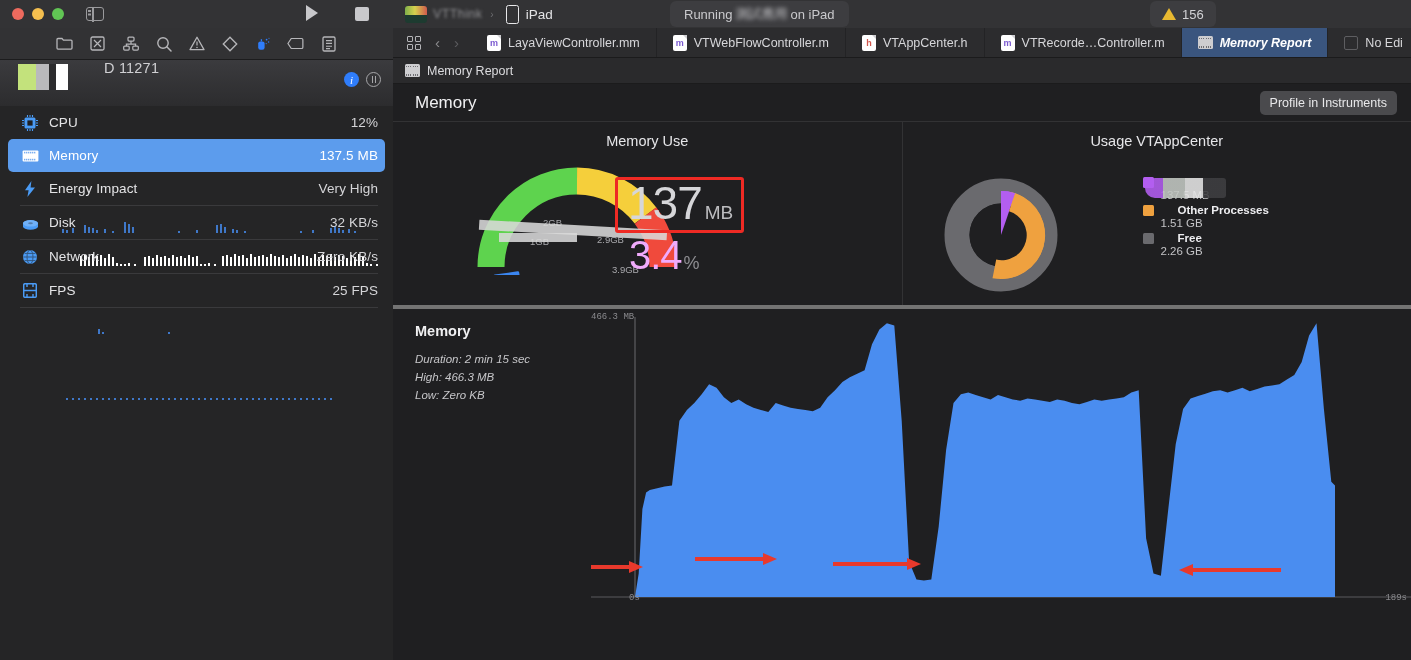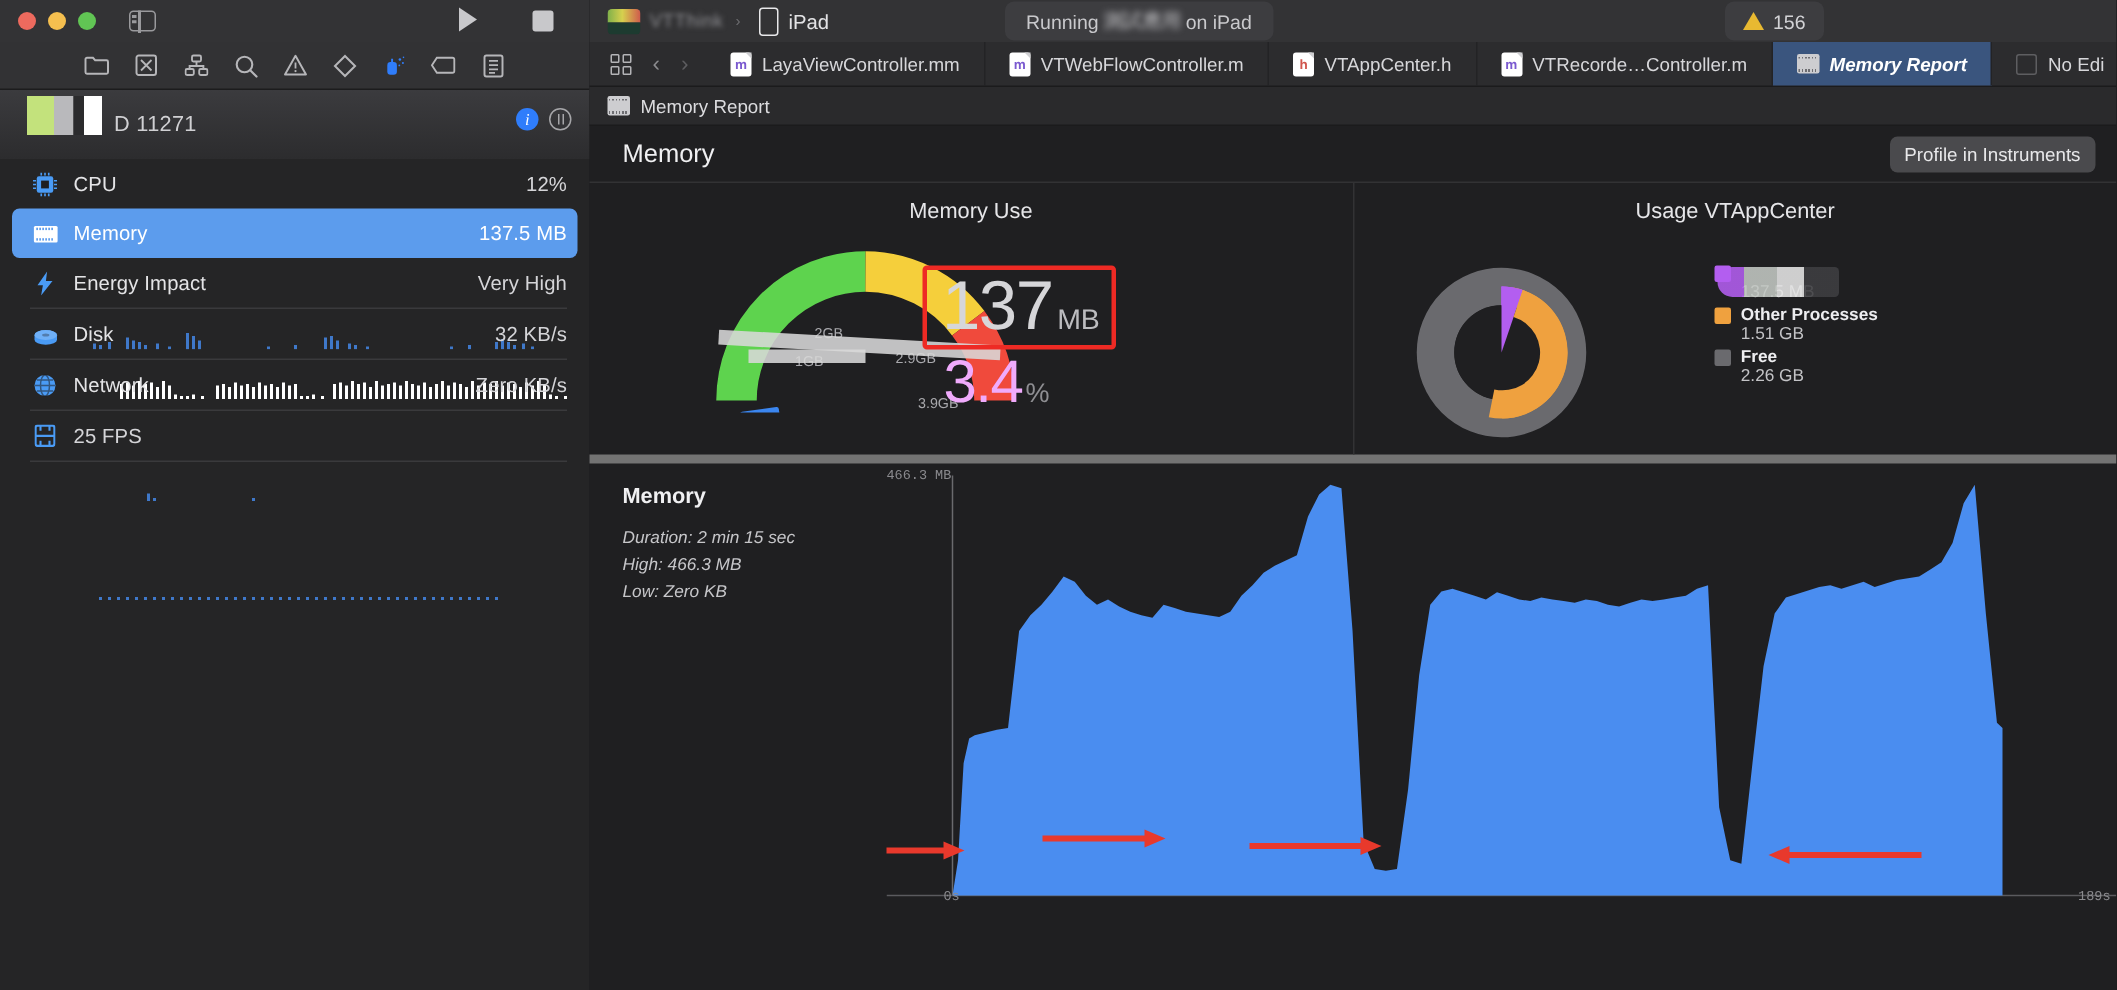--- a/index.html
+++ b/index.html
@@ -25,21 +25,21 @@
   .panel-toggle::after { content:""; position: absolute; left: 5px; top: -1.5px; bottom: -1.5px; width: 1.5px; background: #9a9a9d; }
   .panel-toggle::before { content:""; position:absolute; left:1px; top:1.5px; width:2.5px; height:2px; background:#9a9a9d; box-shadow: 0 3.5px 0 #9a9a9d; }
   .run-btn { position: absolute; left: 306px; top: 5px; width: 0; height: 0; border-left: 12px solid #c8c8cb; border-top: 8px solid transparent; border-bottom: 8px solid transparent; }
   .stop-btn { position: absolute; left: 355px; top: 7px; width: 14px; height: 14px; background: #c8c8cb; border-radius: 2px; }
 
   .nav-toolbar { height: 32px; background: #323234; display: flex; align-items: center; justify-content: center; gap: 16px; border-bottom: 1px solid #1c1c1d; }
   .nav-icon { width: 17px; height: 17px; display: flex; align-items: center; justify-content: center; color: #b6b6b9; }
   .nav-icon.active { color: #2f7dfb; }
   .nav-icon svg { display: block; }
 
-  .device-row { height: 46px; position: relative; padding-left: 76px; display: flex; align-items: center;
+  .device-row { height: 46px; position: relative; padding-left: 104px; display: flex; 
                 background: linear-gradient(180deg,#3b3b3e 0%, #2c2c2e 100%); }
   .device-thumb { position: absolute; left: 18px; top: 4px; width: 50px; height: 26px; display: flex; overflow: hidden; }
   .device-thumb i { display: block; height: 100%; }
   .device-label { font-size: 14.5px; color: #d0d0d3; letter-spacing: .2px; }
   .device-right { position: absolute; right: 12px; top: 12px; display: flex; gap: 7px; align-items: center; }
   .info-badge { width: 15px; height: 15px; border-radius: 50%; background: #2f7dfb; color: #fff; font-size: 11px; font-style: italic;
                 display: flex; align-items: center; justify-content: center; font-family: "Liberation Serif", serif; }
   .pause-badge { width: 15px; height: 15px; border-radius: 50%; border: 1.3px solid #a6a6a9; position: relative; }
   .pause-badge::before, .pause-badge::after { content:""; position:absolute; top:3px; width:1.3px; height:7px; background:#a6a6a9; }
   .pause-badge::before { left: 4.6px; } .pause-badge::after { left: 8px; }
@@ -97,42 +97,42 @@
 
   .breadcrumb { height: 26px; background: #2a2a2c; display: flex; align-items: center; gap: 7px; padding-left: 12px; border-bottom: 1px solid #1b1b1c; }
   .breadcrumb-label { font-size: 12.5px; color: #dcdcdf; }
 
   .report-head { height: 38px; display: flex; align-items: center; justify-content: space-between; padding: 0 14px 0 22px;
                  border-bottom: 1px solid #323234; }
   .report-title { font-size: 17px; color: #f0f0f2; }
   .profile-btn { background: #4a4a4d; color: #e8e8ea; font-size: 12.5px; border-radius: 5px; padding: 5px 10px; border: none;
                  font-family: "Liberation Sans", sans-serif; }
 
-  .summary { display: flex; height: 187px; border-bottom: 6px solid #737373; }
+  .summary { display: flex; height: 187px; border-bottom: 4px solid #737373; }
   .summary-pane { flex: 1; position: relative; }
   .summary-pane + .summary-pane { border-left: 1px solid #323234; }
   .pane-title { text-align: center; font-size: 14.5px; color: #e6e6e9; padding-top: 11px; }
 
   .gauge-wrap { position: relative; width: 100%; height: 140px; }
   .gauge-svg { position: absolute; left: 84px; top: 18px; }
   .gauge-tick { position: absolute; font-size: 9.5px; color: #a9a9ad; }
   .big-readout { position: absolute; left: 222px; top: 28px; }
   .readout-box { border: 3px solid #ee2a24; border-radius: 3px; padding: 2px 8px 4px 10px; display: inline-flex; align-items: baseline; }
   .readout-num { font-size: 46px; color: #d6d6d9; line-height: .95; letter-spacing: -1px; }
   .readout-unit { font-size: 19px; color: #bcbcbf; margin-left: 3px; }
   .pct-row { display: flex; align-items: baseline; padding-left: 14px; margin-top: 2px; }
   .pct-num { font-size: 40px; color: #f0abfc; line-height: 1; letter-spacing: -1px; }
   .pct-unit { font-size: 18px; color: #8e8e92; margin-left: 2px; }
 
   .overlay-band { position: absolute; background: #d8d8d8; opacity: .88; }
 
   .donut-wrap { position: absolute; left: 28px; top: 28px; }
   .legend { position: absolute; left: 240px; top: 28px; }
   .legend-item { margin-bottom: 3px; }
-  .legend-top { display: flex; align-items: center; gap: 7px; }
+  .legend-top { display: flex; align-items: center; gap: 24px; }
   .sw { width: 11px; height: 11px; border-radius: 1.5px; flex: 0 0 11px; }
   .legend-name { font-size: 11.5px; color: #ededf0; font-weight: bold; }
   .legend-val { font-size: 11.5px; color: #c3c3c6; margin-left: 18px; margin-top: 1px; }
 
   
   .chart-area { position: relative; height: 340px; }
   .chart-info { position: absolute; left: 22px; top: 14px; }
   .chart-info h3 { font-size: 14.5px; color: #f0f0f2; font-weight: bold; margin-bottom: 12px; }
   .chart-info p { font-size: 11.5px; color: #c6c6c9; line-height: 1.55; font-style: italic; }
   .chart-plot { position: absolute; left: 198px; top: 0; width: 820px; height: 300px; font-family: Liberation Mono, monospace; }
@@ -437,20 +437,21 @@
       <div class="gauge-sep"></div>
 
       <div class="gauge-row">
         <span class="g-ico">
           <svg width="14" height="15" viewBox="0 0 14 15">
               <rect x="0.7" y="0.7" width="12.6" height="13.6" rx="1.4" fill="none" stroke="#4a9bf5" stroke-width="1.5"></rect>
               <path d="M0.7 7.5h12.6" stroke="#4a9bf5" stroke-width="1.5"></path>
               <path d="M4 0.7v3.4M4 10.9v3.4M10 0.7v3.4M10 10.9v3.4" stroke="#4a9bf5" stroke-width="1.4"></path>
             </svg>
         </span>
+        <span class="g-name">FPS</span>
         <span class="g-val">25 FPS</span>
       </div>
       <div class="spark" style="top:280px;">
         <svg width="393" height="14" viewBox="0 0 393 14" preserveAspectRatio="none">
           <g fill="#3f78c9">
             <rect x="66" y="12" width="2" height="2"></rect>
               <rect x="72" y="12" width="2" height="2"></rect>
               <rect x="78" y="12" width="2" height="2"></rect>
             <rect x="84" y="12" width="2" height="2"></rect>
               <rect x="90" y="12" width="2" height="2"></rect>

